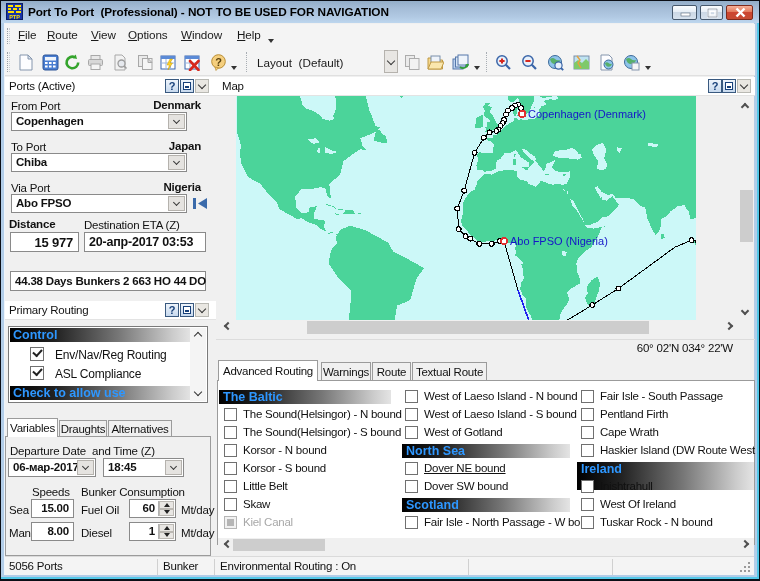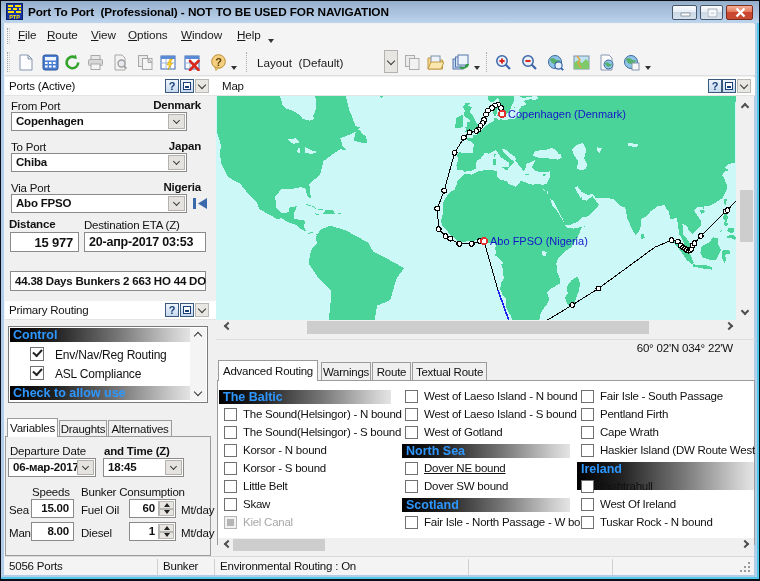--- a/index.html
+++ b/index.html
@@ -307,21 +307,21 @@
   <span class="chev" style="position:absolute;right:6px;top:62px;transform:rotate(45deg);border-color:#333;"></span>
 </div>
 
 <div class="abs tab active" style="left:7px;top:418px;width:51px;height:19px;line-height:19px;">Variables</div>
 <div class="abs tab" style="left:59px;top:420px;width:48px;height:17px;line-height:17px;">Draughts</div>
 <div class="abs tab" style="left:108px;top:420px;width:64px;height:17px;line-height:17px;">Alternatives</div>
 <div class="abs" style="left:5px;top:436px;width:206px;height:120px;border:1px solid #9b9b9b;border-top:1px solid #9b9b9b;background:#f0f0f0;"></div>
 <div class="abs" style="left:8px;top:436px;width:50px;height:1px;background:#fff;"></div>
 
 <div class="abs lb" style="left:10px;top:445px;">Departure Date</div>
-<div class="abs lb" style="left:104px;top:445px;font-weight:bold;">and Time (Z)</div>
+<div class="abs lb" style="left:92px;top:445px;">and Time (Z)</div>
 <div class="abs combo" style="left:8px;top:458px;width:88px;height:19px;">
     <span class="ftext">06-мар-2017</span>
     <span class="cbtn">
       <span class="chev"></span>
     </span>
   </div>
 <div class="abs combo" style="left:103px;top:458px;width:81px;height:19px;">
     <span class="ftext">18:45</span>
     <span class="cbtn">
       <span class="chev"></span>
@@ -367,21 +367,21 @@
 <div class="abs pheader" style="left:216px;top:77px;width:539px;"></div>
 <div class="abs ptitle" style="left:222px;top:80px;">Map</div>
 <div class="abs hbtn" style="left:708px;top:79px;font-weight:bold;font-size:11px;color:#17407a;line-height:12px;">?</div>
 <div class="abs hbtn" style="left:722px;top:79px;">
     <span style="position:absolute;left:2px;top:2px;width:8px;height:8px;background:#fff;border:1px solid #17407a;"></span>
     <span style="position:absolute;left:4px;top:6px;width:4px;height:2px;background:#17407a;"></span>
   </div>
 <div class="abs hbtn2" style="left:737px;top:79px;">
     <span class="chev" style="position:absolute;left:3px;top:2px;"></span>
   </div>
-<div class="abs" id="mapbox" style="left:216px;top:96px;width:520px;height:224px;overflow:hidden;">
+<div class="abs" id="mapbox" style="left:236px;top:96px;width:460px;height:224px;overflow:hidden;">
 <svg xmlns="http://www.w3.org/2000/svg" width="520" height="224" viewBox="218 96 520 224" shape-rendering="crispEdges">
 <rect x="218" y="96" width="520" height="224" fill="#ccf8f8"></rect>
 <path d="M218.5,88.9 280.3,88.9 284.5,105.3 287.6,108.4 292.7,109.9 297.9,112.1 302.0,115.7 305.1,119.2 308.6,119.9 311.2,120.6 313.9,120.3 316.2,118.2 315.0,115.7 316.8,112.8 318.5,105.3 316.4,88.9 345.9,88.9 351.4,110.6 354.5,117.8 357.6,126.1 361.7,127.4 357.6,131.6 346.3,137.0 342.1,137.9 344.6,145.8 347.9,149.8 341.9,149.3 333.5,155.2 325.5,161.2 322.2,174.7 311.2,183.8 312.9,198.2 309.8,196.8 307.1,188.0 302.2,187.1 293.7,189.2 283.4,189.0 277.3,196.6 277.9,207.1 283.6,213.0 290.6,212.3 291.9,206.9 298.9,206.4 296.0,213.4 296.2,218.8 306.9,220.7 306.1,227.8 309.2,232.8 314.5,232.2 319.3,235.3 317.4,237.8 319.3,243.5 314.3,248.6 312.1,253.7 310.8,263.6 319.3,276.4 333.1,290.2 332.3,306.8 330.2,323.3 376.1,323.3 379.0,305.7 392.2,300.1 398.4,278.9 406.0,268.1 386.4,257.2 375.1,251.3 370.0,242.5 354.5,234.2 350.8,231.8 346.3,229.9 333.7,226.1 330.6,226.1 323.2,229.5 319.5,233.8 313.9,233.2 310.0,234.0 307.1,231.1 302.8,228.9 298.7,224.9 291.3,222.8 283.2,218.1 279.5,219.2 261.6,209.3 258.7,202.2 253.2,196.6 246.8,189.7 242.2,183.8 237.1,181.3 230.1,176.7 226.8,170.9 222.7,162.3 222.3,154.1 222.7,144.6 221.0,138.3 218.5,131.6Z" fill="#4bd49a"></path>
 <path d="M355.7,140.7 363.8,142.8 369.3,143.4 368.1,136.4 363.6,133.2 362.1,129.7 358.2,130.4 355.7,140.7Z" fill="#4bd49a"></path>
 <path d="M377.2,88.9 383.3,98.2 390.6,88.9Z" fill="#4bd49a"></path>
 <path d="M303.0,205.8 309.2,204.2 315.4,206.4 318.5,208.6 325.3,209.5 322.6,210.4 317.0,208.6 313.3,205.8 305.1,205.1 303.0,205.8Z" fill="#4bd49a"></path>
 <path d="M324.8,213.8 331.8,214.0 337.2,213.6 335.1,210.4 327.7,210.2 324.8,213.8Z" fill="#4bd49a"></path>
 <path d="M316.6,213.2 321.1,214.5 317.8,214.9 316.6,213.2Z" fill="#4bd49a"></path>
 <path d="M339.7,213.2 343.0,213.4 342.8,214.5 339.9,214.3Z" fill="#4bd49a"></path>
 <path d="M488.4,88.9 490.1,99.0 492.9,102.6 495.4,101.8 498.1,99.0 499.9,97.4 501.0,100.2 502.8,106.1 504.9,111.7 505.3,114.6 506.5,115.0 507.6,114.6 511.1,112.1 513.1,107.2 516.6,100.2 514.4,88.9 522.0,88.9 522.2,96.5 525.1,97.8 529.6,97.4 532.9,96.9 538.3,95.3 540.3,98.2 537.4,99.8 532.7,99.4 528.0,99.8 526.3,101.4 528.4,104.5 523.4,106.5 521.4,109.5 521.6,114.3 519.1,117.1 516.6,118.5 511.5,118.9 507.4,120.3 503.0,119.2 500.6,120.3 500.4,118.9 498.7,118.2 497.5,116.4 495.8,115.0 494.8,110.6 497.3,108.4 499.9,106.8 499.3,111.0 498.3,114.3 498.1,117.1 496.0,118.9 496.4,120.6 492.7,122.4 488.2,125.4 485.1,128.7 483.3,129.7 481.4,130.7 478.5,135.1 475.4,135.1 474.4,137.9 468.2,138.3 469.2,140.4 473.8,141.9 475.6,144.6 475.4,149.8 474.6,153.0 468.2,153.0 461.6,152.4 458.9,154.1 460.2,159.6 458.5,165.5 459.6,170.1 462.9,169.9 465.1,170.4 467.0,172.2 469.0,170.9 473.8,170.6 477.5,168.6 478.5,165.5 477.5,163.6 479.5,160.1 482.6,158.5 484.7,155.8 486.6,153.0 490.5,153.5 493.8,152.1 497.1,150.4 498.7,150.7 502.8,157.1 506.9,160.1 510.7,162.3 511.3,165.2 510.4,167.8 513.3,164.9 516.2,162.0 510.9,157.1 506.1,152.4 503.6,148.7 506.5,149.0 509.4,150.7 512.9,154.1 517.2,156.9 518.1,158.8 517.2,161.2 519.7,163.6 522.4,166.8 525.5,171.2 528.0,167.3 527.5,163.9 532.1,162.6 537.8,159.6 542.0,159.3 546.1,156.9 552.3,156.6 559.5,153.5 562.6,154.1 563.8,158.0 559.5,159.6 552.7,158.8 542.6,157.1 538.1,159.1 533.7,167.6 536.2,170.1 540.7,171.9 545.3,172.4 552.5,171.2 552.1,176.2 550.0,181.1 548.6,184.2 544.2,184.7 540.3,184.0 534.8,184.7 530.0,183.5 523.0,180.6 519.3,185.4 517.7,186.6 510.7,184.2 509.4,181.6 505.9,180.6 501.8,179.4 499.1,176.9 498.9,171.4 495.8,170.4 491.5,169.9 485.9,170.4 480.6,171.2 477.1,173.2 473.6,174.7 466.6,173.4 465.3,175.2 459.6,180.9 458.1,186.1 456.5,189.7 451.3,192.7 446.2,200.0 444.5,204.4 445.1,211.0 444.1,218.5 442.3,221.2 443.7,223.0 443.9,225.9 446.4,228.0 449.9,231.6 450.9,233.2 455.4,237.3 460.6,241.9 463.7,242.7 469.9,241.0 474.0,241.7 478.1,240.2 480.6,239.2 483.3,238.8 487.4,239.0 489.0,240.4 490.7,242.9 492.7,242.7 495.2,241.9 496.4,243.3 497.7,244.9 497.3,249.7 498.1,252.7 496.6,254.8 502.4,259.9 505.7,263.8 503.2,264.2 505.3,269.8 504.7,274.8 506.5,277.5 503.2,282.7 502.2,289.1 504.9,295.7 508.0,299.0 507.8,306.8 510.2,311.4 513.1,316.1 515.6,324.5 540.9,324.5 542.0,314.9 545.3,309.1 550.2,302.3 551.2,298.3 549.0,293.0 552.9,288.7 561.5,283.8 561.7,278.1 559.1,272.3 559.5,266.1 558.0,264.0 560.5,257.8 563.8,255.0 566.7,251.7 573.3,247.0 579.3,237.3 584.0,227.3 582.8,227.1 576.0,228.6 569.4,228.0 567.2,225.3 565.7,222.4 563.0,217.5 559.5,211.5 554.7,206.2 551.2,195.5 548.6,192.5 546.1,191.3 544.7,187.4 547.1,191.3 548.8,192.7 549.8,190.6 549.6,194.8 551.9,198.9 555.4,200.4 558.4,206.7 560.5,211.0 564.6,218.5 566.9,225.5 570.8,225.3 579.0,222.1 585.2,216.8 590.4,216.4 597.6,208.8 601.3,204.4 598.8,202.0 594.3,196.1 591.8,198.2 589.3,200.7 584.4,200.0 583.6,199.8 584.4,196.8 582.3,197.7 581.3,195.0 578.2,190.8 577.0,187.3 579.5,186.4 583.8,192.2 590.2,195.0 593.9,194.1 595.5,195.0 597.6,197.7 604.8,198.4 611.4,198.4 615.1,198.9 616.1,199.5 618.6,202.2 620.9,204.7 622.7,203.6 620.2,204.9 627.0,207.5 628.1,211.7 629.5,218.5 632.4,225.3 635.1,231.1 637.8,235.1 639.2,233.4 641.5,230.5 643.5,223.8 643.1,219.0 647.8,216.4 652.8,211.2 657.1,208.4 659.4,206.2 661.7,206.2 664.5,205.3 666.8,204.7 668.2,208.4 670.7,211.2 672.4,218.5 674.6,219.2 679.2,217.5 679.4,221.7 680.6,230.1 681.0,234.5 683.9,238.2 686.8,245.8 690.5,248.9 692.1,248.4 692.6,246.4 691.3,242.1 689.0,239.0 685.5,234.5 684.5,232.8 685.1,226.6 683.9,223.8 685.3,223.6 687.6,225.5 690.1,228.0 690.5,230.1 694.4,234.0 696.9,232.2 698.1,230.3 700.8,227.8 703.3,224.7 702.6,219.6 701.0,218.1 697.5,212.5 696.1,210.2 697.9,208.4 700.8,206.7 704.3,206.9 705.5,209.3 706.4,206.4 711.3,205.6 714.6,204.2 718.1,202.7 721.2,200.0 724.5,198.0 725.5,196.1 729.2,189.2 729.4,184.9 727.4,182.1 725.7,176.9 723.7,175.7 727.2,171.4 730.5,170.4 730.0,169.1 726.7,168.1 729.0,164.9 732.5,163.6 736.6,163.1 737.7,88.9Z" fill="#4bd49a"></path>

